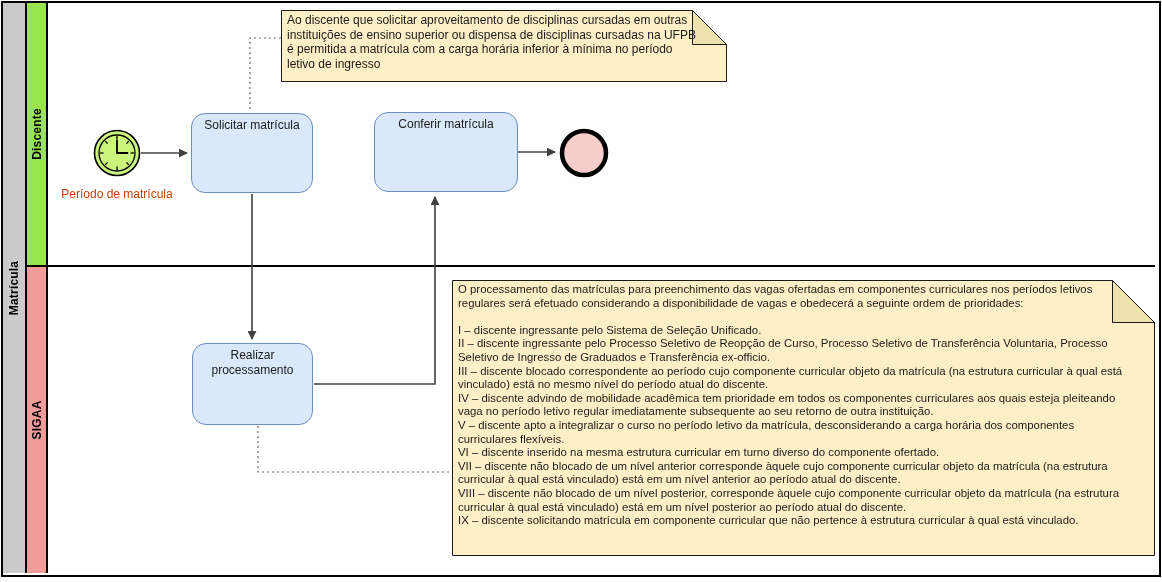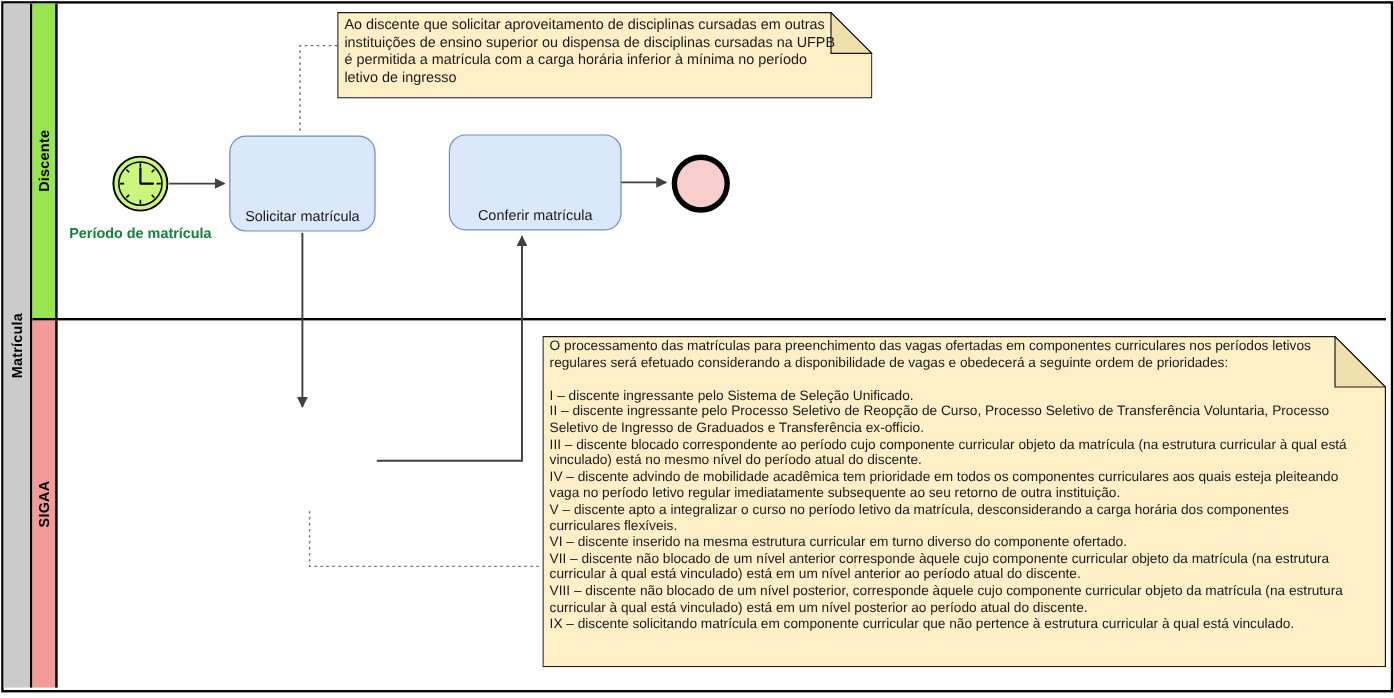--- a/index.html
+++ b/index.html
@@ -44,40 +44,39 @@
     font-size: 12px;
     letter-spacing: 0.2px;
   }
 
   
   .task {
     background: var(--c-task_fill);
     border: 1.5px solid var(--c-task_stroke);
     border-radius: 14px;
     box-sizing: border-box;
-    display: flex; align-items: flex-end; justify-content: center;
+    display: flex; align-items: flex-start; justify-content: center;
     text-align: center;
     font-size: 12px;
     color: #1a1a1a;
     padding: 4px;
     line-height: 1.25;
   }
   .task-solicitar { left: 191px; top: 113px; width: 122px; height: 80px; }
   .task-conferir  { left: 374px; top: 112px; width: 144px; height: 80px; }
   .task-realizar  { left: 192px; top: 343px; width: 121px; height: 82px; }
 
   
   .event-start { left: 93px;  top: 129px; width: 48px; height: 48px; }
   .event-end   { left: 559px; top: 128px; width: 50px; height: 50px; }
   .event-label {
     left: 47px; top: 187px; width: 140px;
     text-align: center;
     font-size: 12px;
-    color: #15803d;
-    font-weight: bold;
+    color: #c2410c;
   }
   .timer-fill { fill: var(--c-timer_fill); }
   .end-fill   { fill: var(--c-end_fill); }
 
   
   .note { box-sizing: border-box; }
   .note-1 { left: 281px; top: 10px;  width: 446px; height: 72px; }
   .note-2 { left: 452px; top: 280px; width: 703px; height: 276px; }
   .note-bg { position: absolute; left: 0; top: 0; width: 100%; height: 100%; }
   .note-bg .body { fill: var(--c-note_fill); stroke: var(--c-note_stroke); stroke-width: 1; }
@@ -150,20 +149,23 @@
     </svg>
   </div>
   <div class="abs event-label">Período de matrícula</div>
 
   <div class="abs task task-solicitar">
     <span>Solicitar matrícula</span>
   </div>
   <div class="abs task task-conferir">
     <span>Conferir matrícula</span>
   </div>
+  <div class="abs task task-realizar">
+    <span>Realizar processamento</span>
+  </div>
 
   <div class="abs event-end">
     <svg width="50" height="50" viewBox="0 0 50 50">
       <circle class="end-fill" cx="25" cy="25" r="22" stroke="#000" stroke-width="4.5"></circle>
     </svg>
   </div>
 
   <div class="abs note note-1">
     <svg class="note-bg" viewBox="0 0 446 72" preserveAspectRatio="none">
       <path class="body" d="M0.5,0.5 H411.5 L445.5,34.5 V71.5 H0.5 Z"></path>

